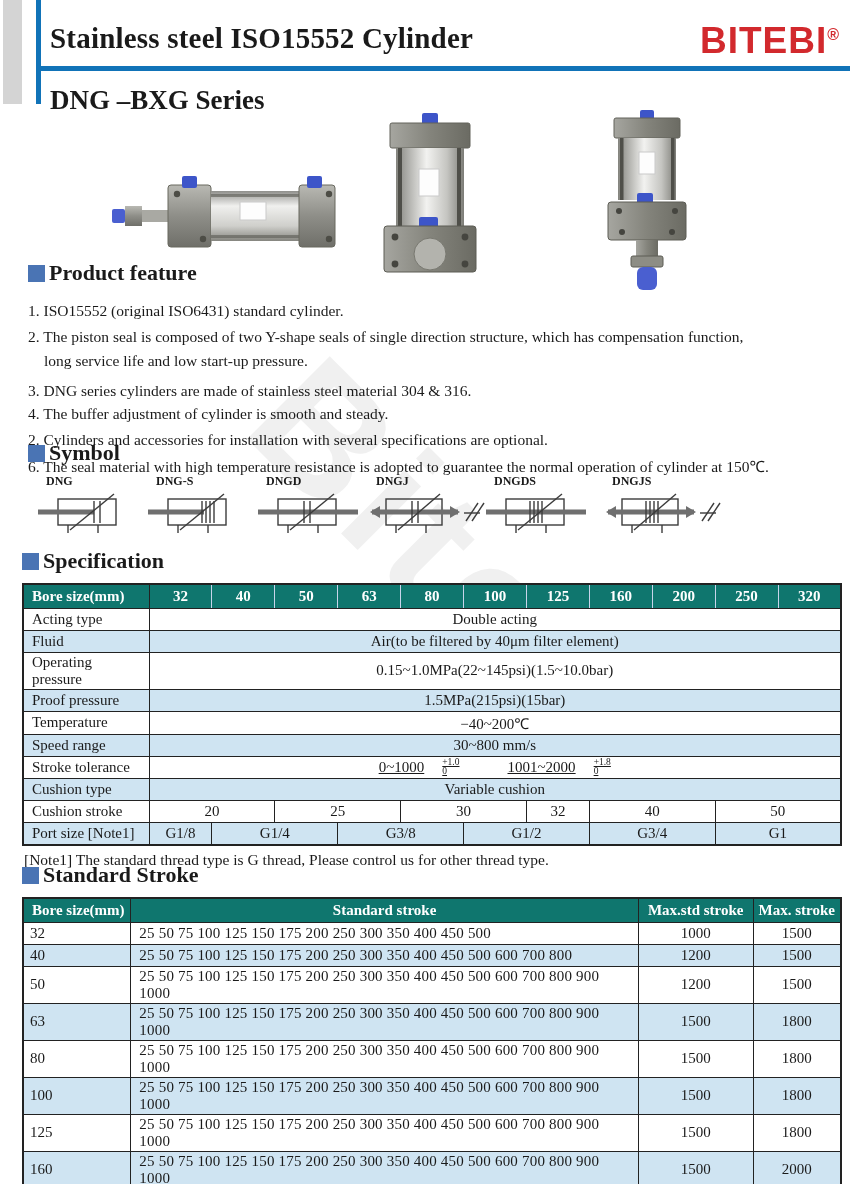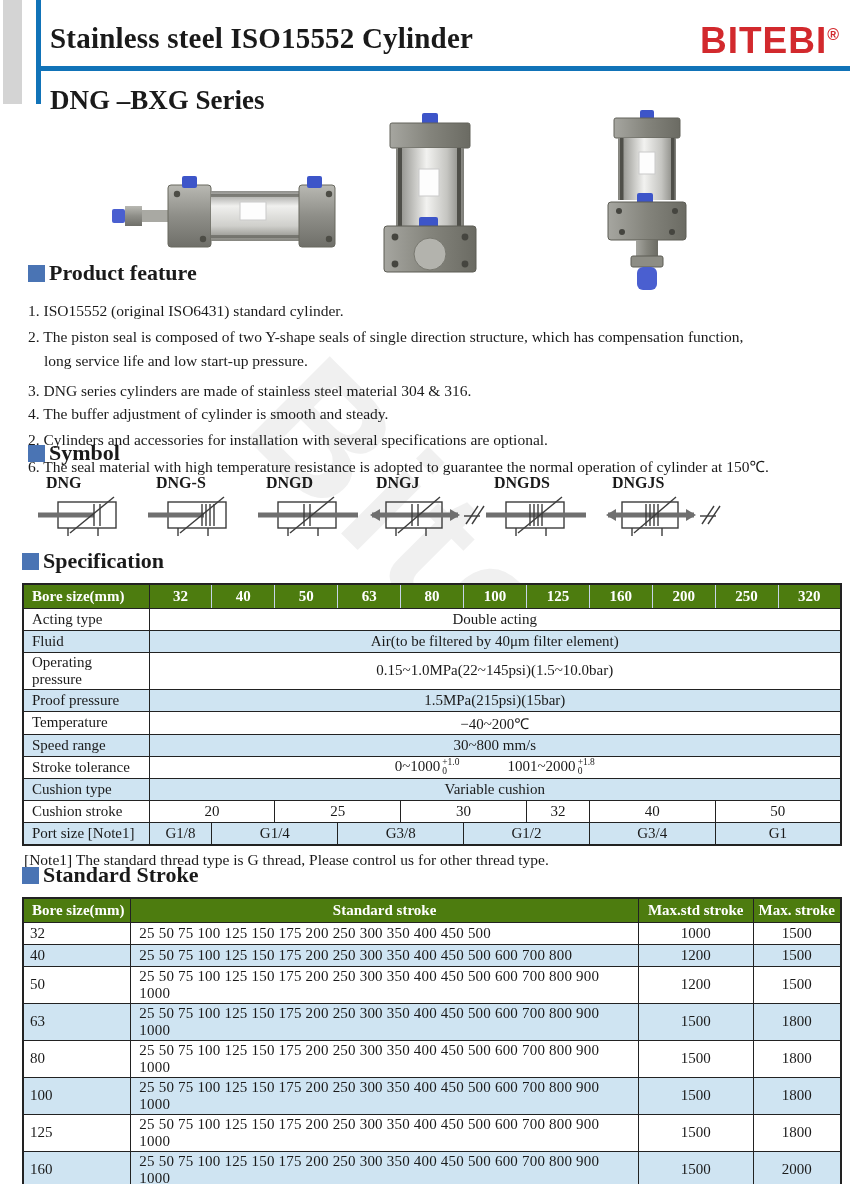--- a/index.html
+++ b/index.html
@@ -41,38 +41,38 @@
   .feat-line { font-size:15.5px; line-height:1.32; margin-top:6px; }
   .feat-line.first { margin-top:15px; }
   .feat-line.cont  { padding-left:16px; margin-top:3px; }
   .feat-line.gap   { margin-top:10px; }
 
   
   #symbols { top:440px; left:28px; }
   .sym-row { display:flex; margin-top:8px; margin-left:10px; }
   .sym-item { width:110px; }
   .sym-item.wide { width:118px; }
-  .sym-label { font-size:16px; font-weight:bold; padding-left:8px; margin-bottom:2px; }
+  .sym-label { font-size:12px; font-weight:bold; padding-left:8px; margin-bottom:2px; }
   .sym-fig svg { display:block; }
 
   
   table { border-collapse:collapse; width:820px; font-size:15px; background:#fff; }
   th, td { border:1px solid #222; height:22px; padding:1px 4px; text-align:center; }
-  thead th { background:#4d7c0f; color:#fff; font-weight:bold; height:24px; }
+  thead th { background:#0f766e; color:#fff; font-weight:bold; height:24px; }
   tbody tr:nth-child(even) td { background:#cfe4f2; }
   .lbl { text-align:left; padding-left:8px; }
   table { border:2px solid #222; }
   .bore-th { border-left:1px solid #c7d4ea; border-right:1px solid #c7d4ea; min-width:60px; }
 
   
   #spec { top:548px; }
   #spec table { margin-top:9px; }
   #spec .lblcol { width:126px; }
   .tol-wrap { display:flex; justify-content:center; gap:48px; }
-  .tol-grp { display:inline-flex; align-items:flex-start; gap:2px; }
+  .tol-grp { display:inline-flex; align-items:center; gap:18px;text-decoration:underline; }
   .tol-stack { display:inline-flex; flex-direction:column; font-size:9.5px; line-height:1.05; text-align:left; }
   .tbl-note { font-size:15.5px; margin-top:5px; padding-left:2px; }
 
   
   #stroke { top:862px; }
   #stroke table { margin-top:9px; }
   #stroke col.c-bore { width:108px; }
   #stroke col.c-strokes { width:509px; }
   #stroke col.c-maxstd { width:115px; }
   #stroke col.c-max { width:88px; }

